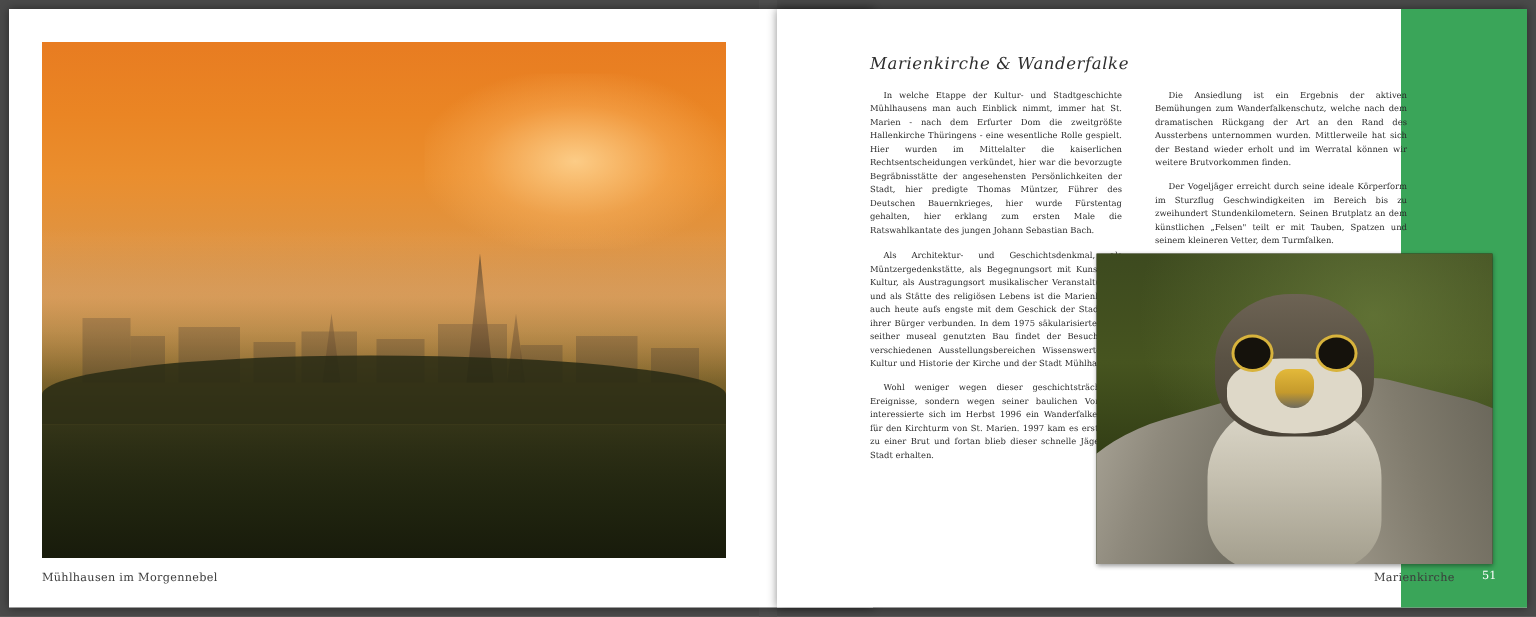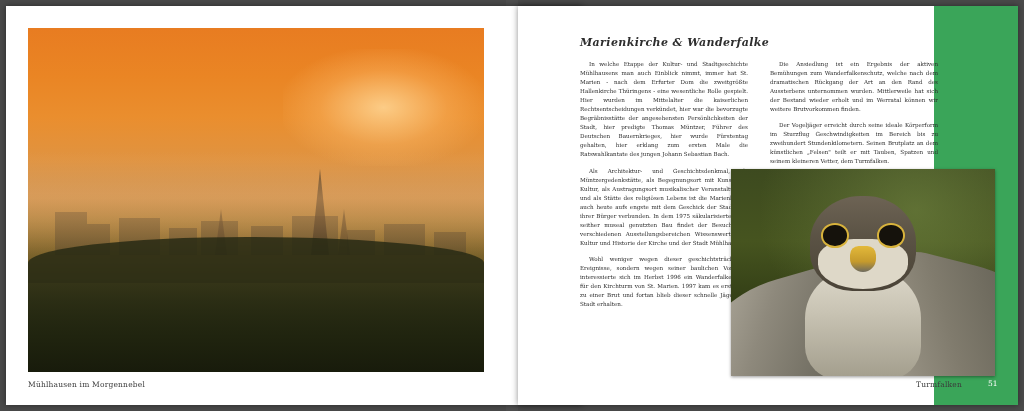--- a/index.html
+++ b/index.html
@@ -149,21 +149,20 @@
   }
   .headline {
     position: absolute;
     left: 62px;
     top: 30px;
     font-family: "DejaVu Serif", serif;
     font-style: italic;
     font-size: 11px;
     color: #2e2e2e;
     letter-spacing: 0.4px;
-    font-weight: bold;
   }
   .col {
     position: absolute;
     font-family: "DejaVu Serif", serif;
     font-size: 5.6px;
     line-height: 1.62;
     color: #2b2b2b;
     text-align: justify;
   }
   .col p {
@@ -330,18 +329,18 @@
       <div class="falke-wing"></div>
       <div class="falke-wing2"></div>
       <div class="falke-breast"></div>
       <div class="falke-head"></div>
       <div class="falke-cheek"></div>
       <div class="falke-eye l"></div>
       <div class="falke-eye r"></div>
       <div class="falke-beak"></div>
     </div>
 
-    <div class="caption caption-right">Turmfalken</div>
+    <div class="caption caption-right">Marienkirche</div>
 
     <div class="folio">51</div>
   </div>
 
 </div>
 
 </body></html>

